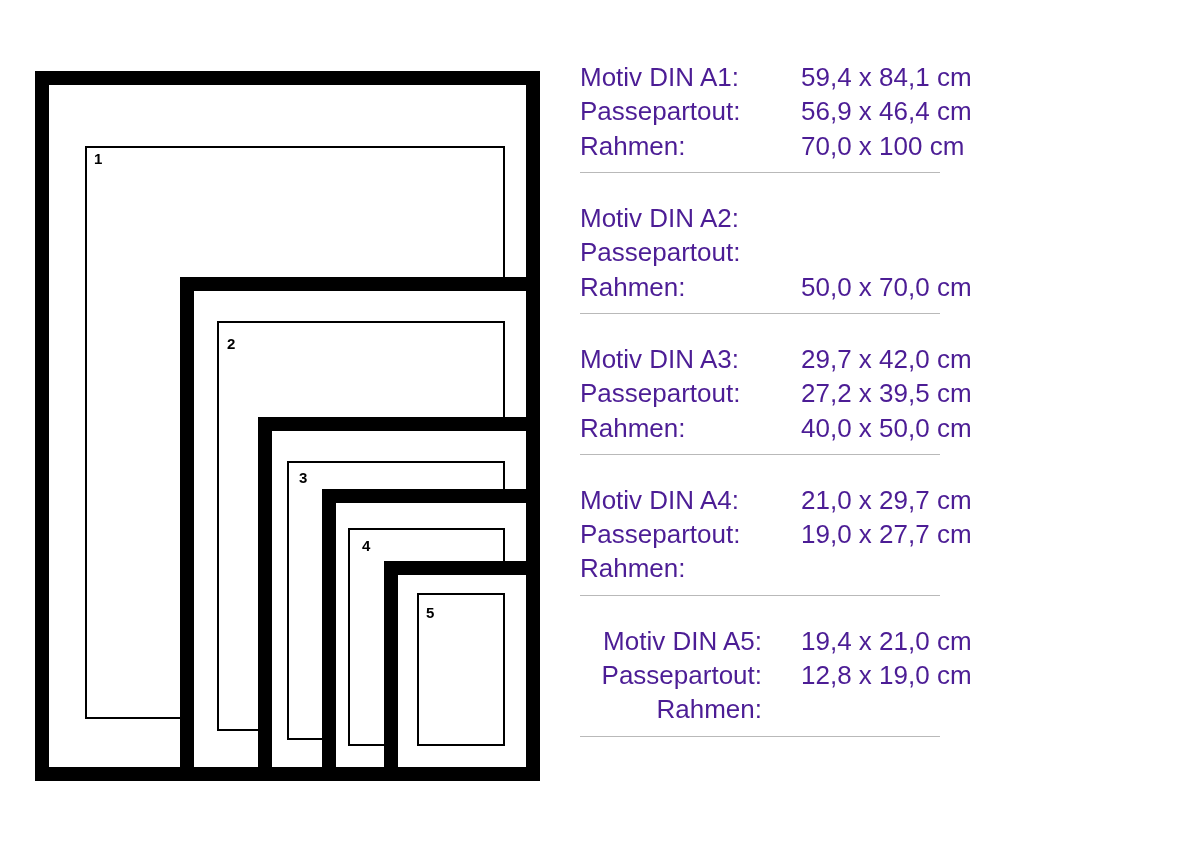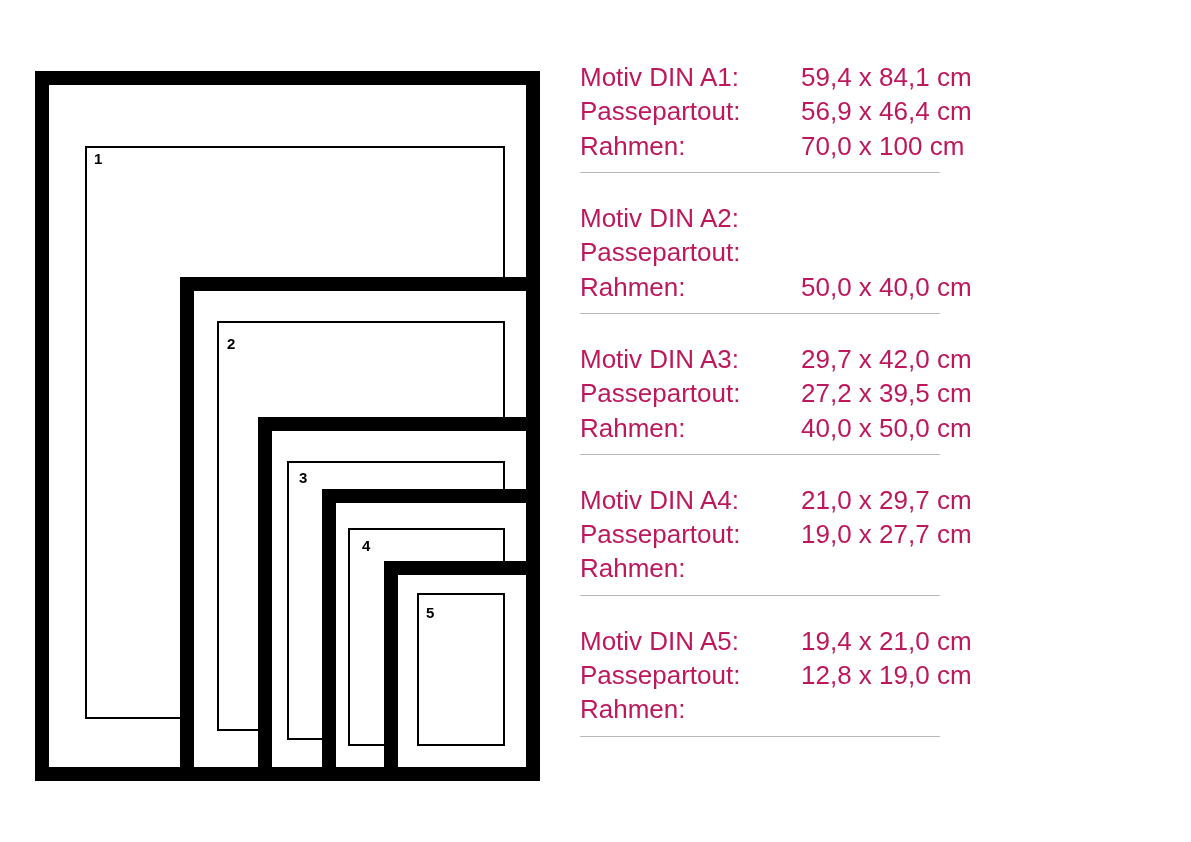--- a/index.html
+++ b/index.html
@@ -58,27 +58,28 @@
     width: 360px;
   }
 
   .spec-group {
     padding-bottom: 9px;
     margin-bottom: 28px;
     border-bottom: 1px solid #b9b9b9;
   }
   .spec-group:last-child {
     margin-bottom: 0;
+    text-align: right;
   }
 
   .spec-row {
     display: flex;
     align-items: baseline;
     font-size: 26px;
-    color: #be185d;
+    color: #4c1d95;
     line-height: 1.32;
     white-space: nowrap;
   }
   .spec-label {
     width: 182px;
     flex: 0 0 182px;
   }
   .spec-value {
     flex: 1 1 auto;
     margin-left: 39px;
@@ -130,21 +131,21 @@
 
   <div class="spec-group">
     <div class="spec-row">
       <span class="spec-label">Motiv DIN A2:</span>
     </div>
     <div class="spec-row">
       <span class="spec-label">Passepartout:</span>
     </div>
     <div class="spec-row">
       <span class="spec-label">Rahmen:</span>
-      <span class="spec-value">50,0 x 40,0 cm</span>
+      <span class="spec-value">50,0 x 70,0 cm</span>
     </div>
   </div>
 
   <div class="spec-group">
     <div class="spec-row">
       <span class="spec-label">Motiv DIN A3:</span>
       <span class="spec-value">29,7 x 42,0 cm</span>
     </div>
     <div class="spec-row">
       <span class="spec-label">Passepartout:</span>

